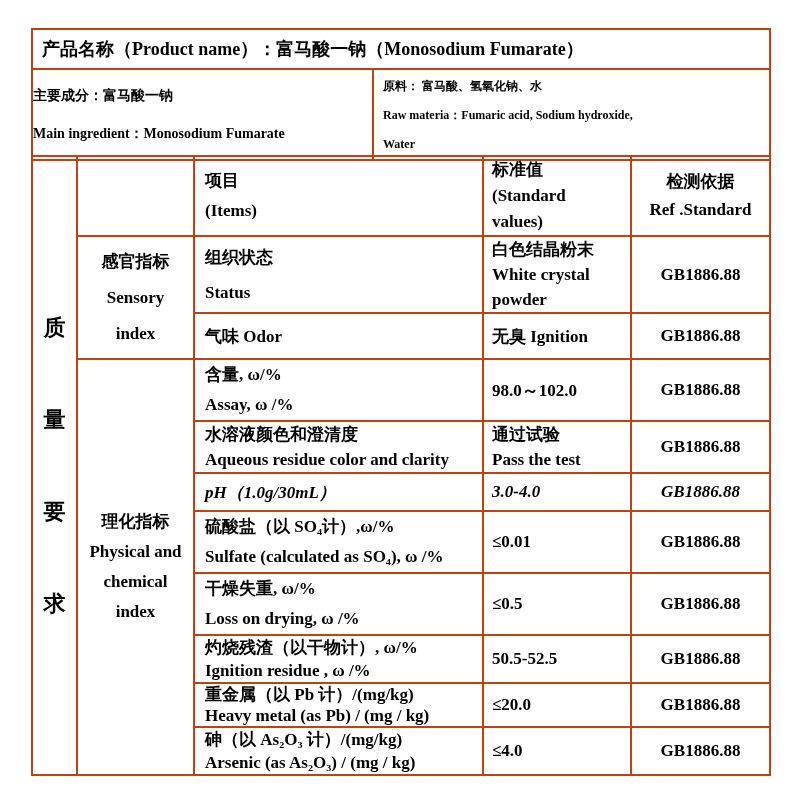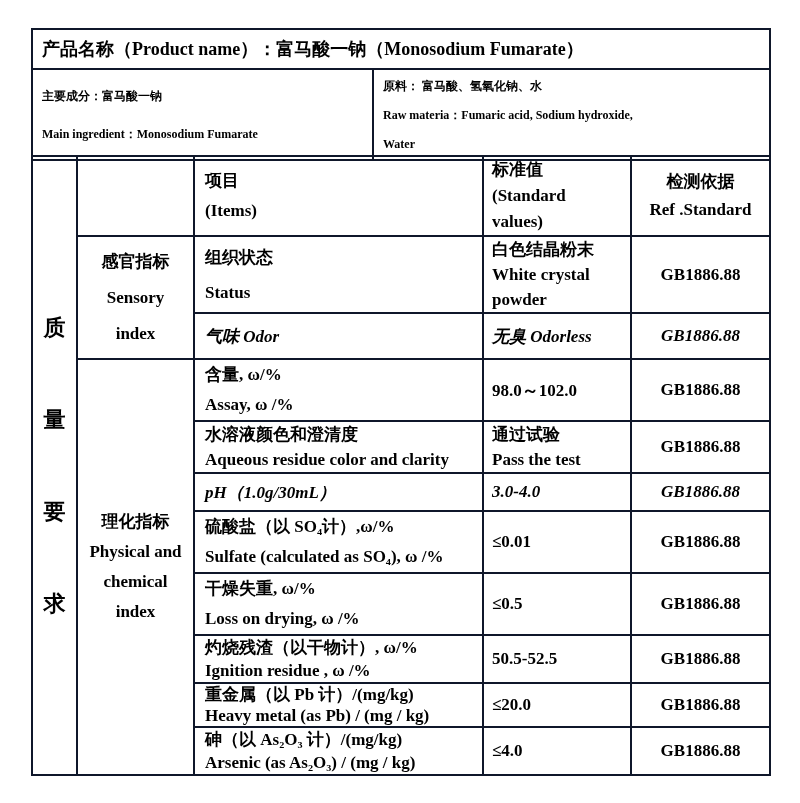--- a/index.html
+++ b/index.html
@@ -18,21 +18,21 @@
     width: 800px;
     height: 803px;
     background: #ffffff;
     overflow: hidden;
   }
   table {
     border-collapse: collapse;
     table-layout: fixed;
   }
   td {
-    border: 2px solid #0f172a;
+    border: 2px solid #c2410c;
     font-weight: bold;
     font-size: 17px;
     vertical-align: middle;
     white-space: pre-line;
     overflow: hidden;
     padding: 0;
   }
   .head-table {
     position: absolute;
     left: 31px;
@@ -45,22 +45,21 @@
     top: 155px;
     width: 738px;
   }
   .product-row td {
     height: 38px;
     font-size: 18px;
     padding-left: 9px;
   }
   .ingredient-cell {
     height: 85px;
-    font-size: 12px;
-    padding-left: 9px;
+    font-size: 14px;
     line-height: 38px;
   }
   .raw-cell {
     height: 85px;
     font-size: 12px;
     padding-left: 9px;
     padding-top: 2px;
     line-height: 29px;
     vertical-align: top;
   }
@@ -90,21 +89,21 @@
   .hdr-std   { line-height: 26px; }
   .hdr-ref   { line-height: 28px; }
   .lh35 { line-height: 35px; }
   .lh30 { line-height: 30px; }
   .lh25 { line-height: 25px; border-radius: 15px; }
   .lh23 { line-height: 23px; }
   .lh21 { line-height: 21px; }
   
   .rh78 td { height: 74px; }
   .rh77 td { height: 73px; }
-  .rh48 td { height: 44px; font-style: italic; }
+  .rh48 td { height: 44px; }
   .rh61 td { height: 57px; }
   .rh54 td { height: 50px; }
   .rh40 td { height: 36px; font-style: italic; }
   .rh62 td { height: 58px; }
   .rh60 td { height: 56px; }
   .rh47 td { height: 43px; }
   .rh44 td { height: 40px; }
 </style>
 </head>
 <body>
@@ -162,21 +161,21 @@
       <td class="item-cell lh35">组织状态
 Status</td>
       <td class="std-cell lh25">白色结晶粉末
 White crystal
 powder</td>
       <td class="ref-cell">GB1886.88</td>
     </tr>
 
     <tr class="rh48">
       <td class="item-cell">气味 Odor</td>
-      <td class="std-cell">无臭 Odorless</td>
+      <td class="std-cell">无臭 Ignition</td>
       <td class="ref-cell">GB1886.88</td>
     </tr>
 
     <tr class="rh61">
       <td class="group-cell group-physchem" rowspan="8">理化指标
 Physical and
 chemical
 index</td>
       <td class="item-cell lh30">含量, ω/%
 Assay, ω /%</td>

